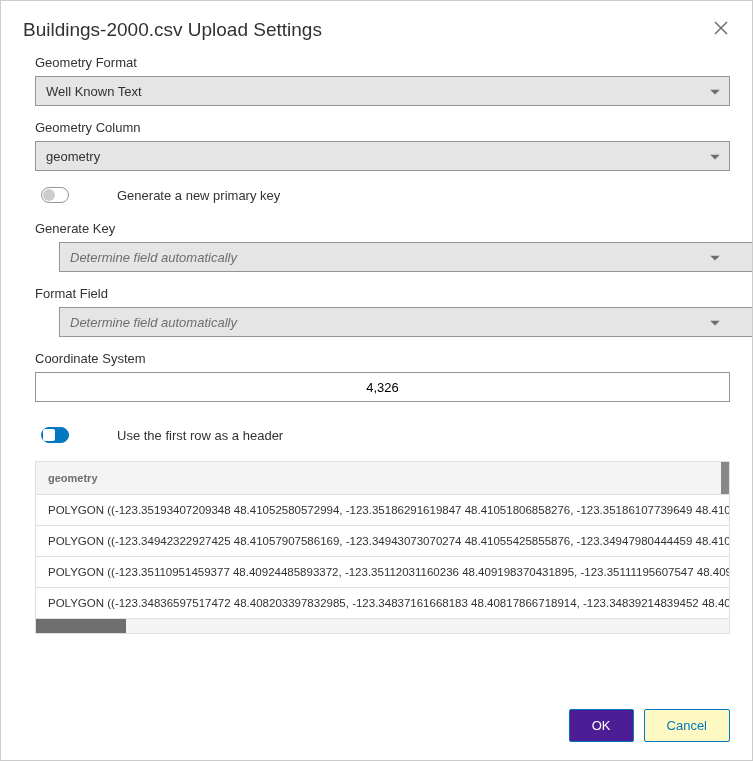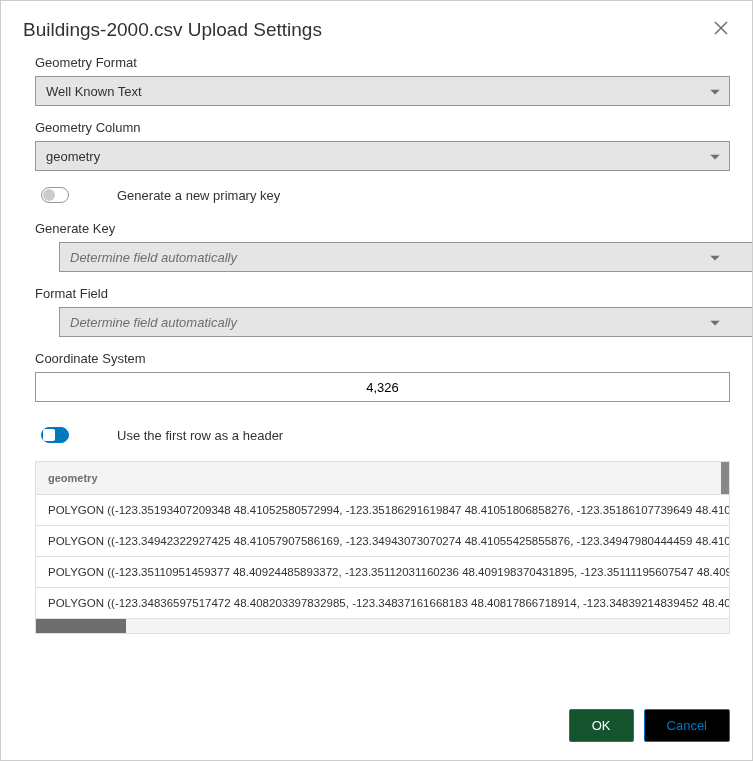--- a/index.html
+++ b/index.html
@@ -177,26 +177,26 @@
       gap: 10px;
     }
     .btn {
       padding: 8px 22px;
       font-size: 13px;
       border-radius: 2px;
       cursor: pointer;
       border: 1px solid transparent;
     }
     .btn-primary {
-      background: #14532d;
+      background: #4c1d95;
       color: #fff;
       border-color: #0079c1;
     }
     .btn-secondary {
-      background: #000000;
+      background: #fef9c3;
       color: #0079c1;
       border-color: #0079c1;
     }
   </style>
 </head>
 <body>
 
 <div class="dialog">
   <div class="dialog-header">
     <div class="dialog-title">Buildings-2000.csv Upload Settings</div>

